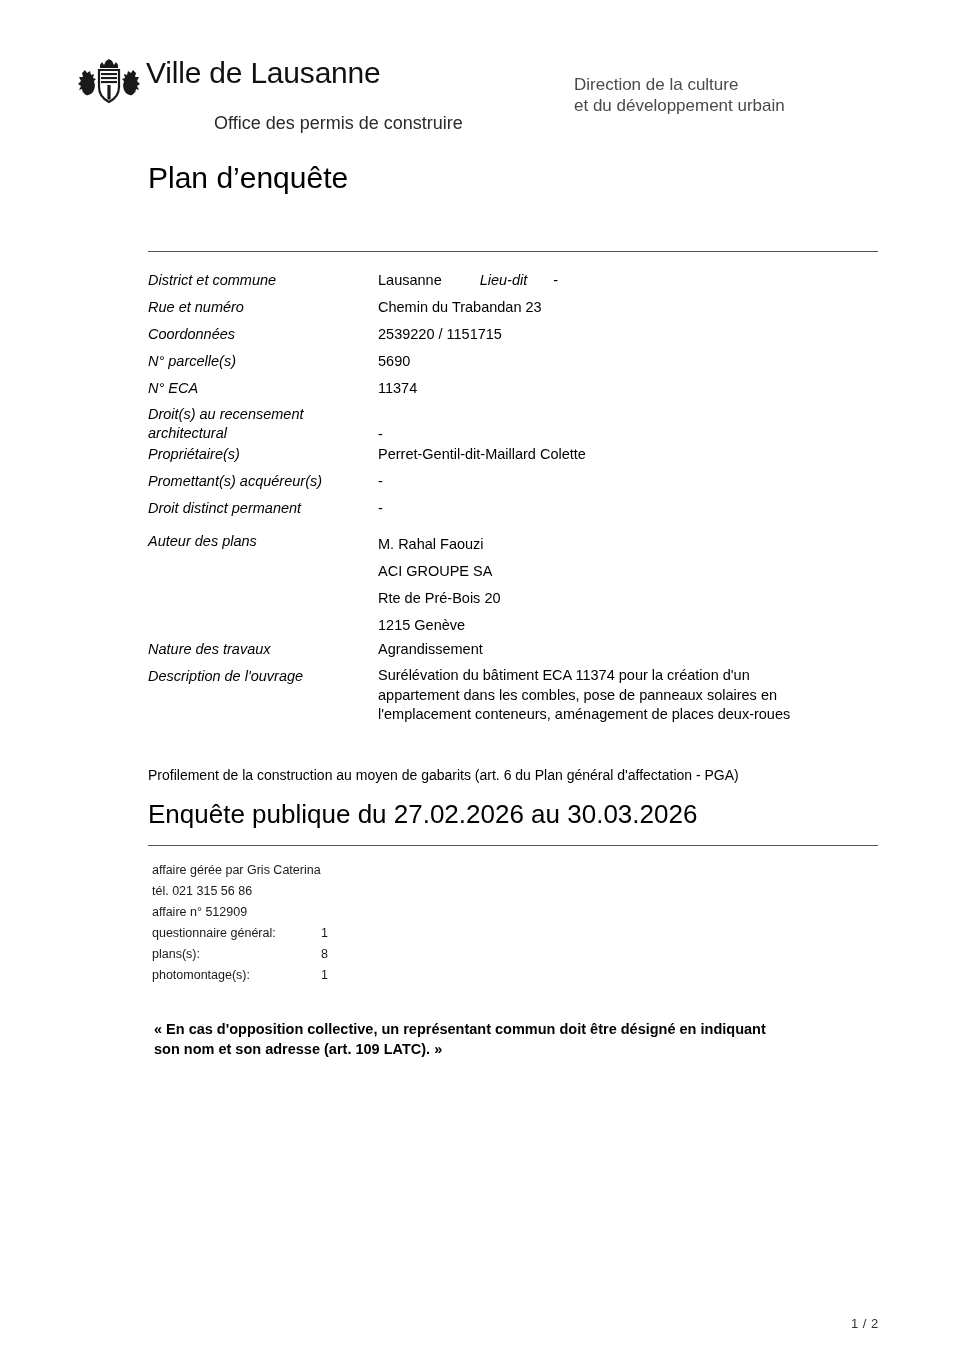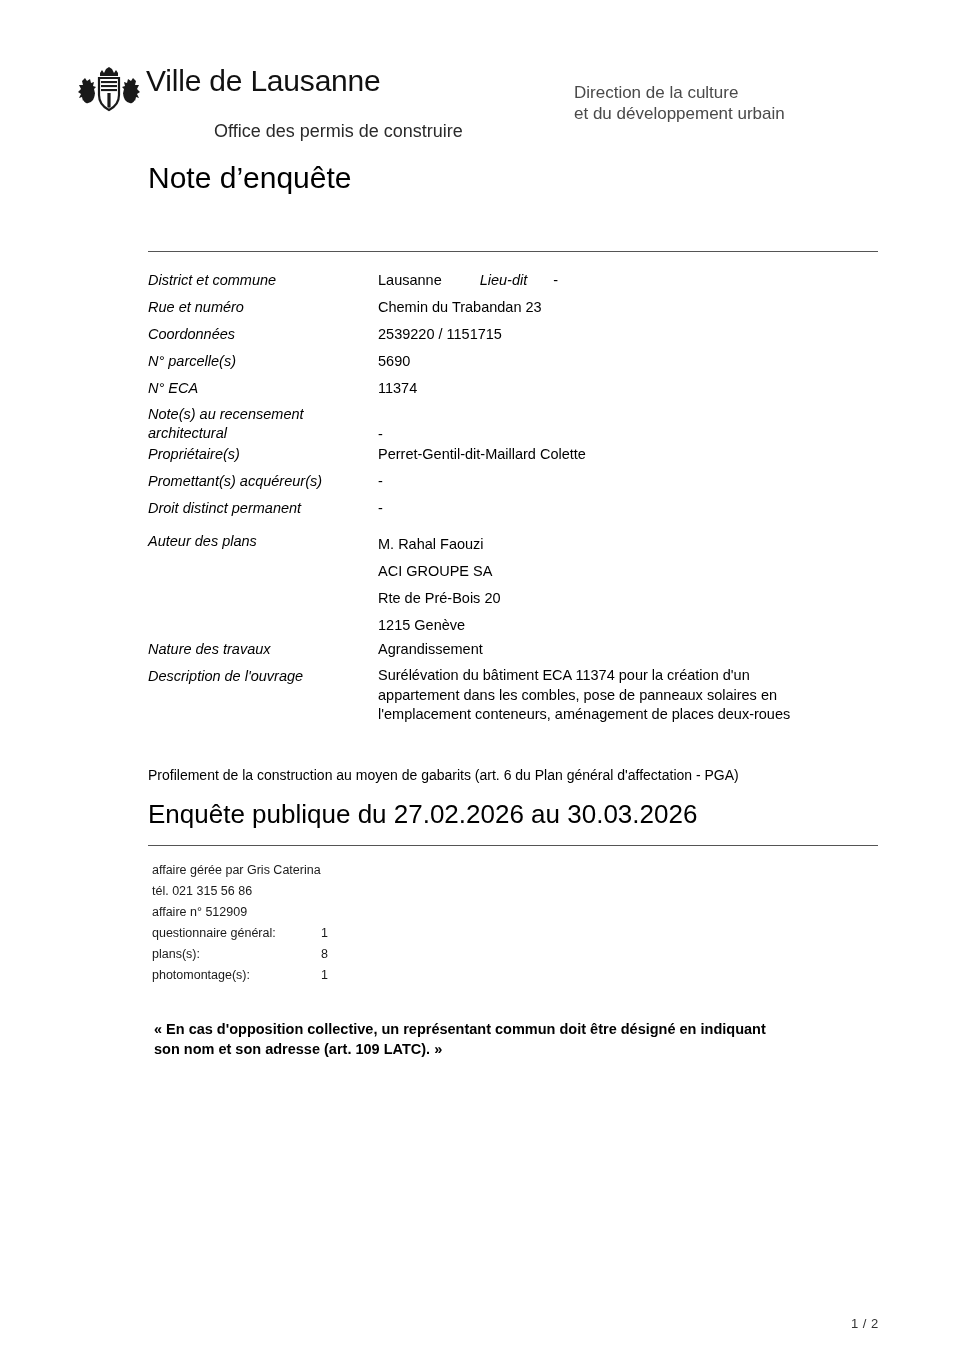--- a/index.html
+++ b/index.html
@@ -22,21 +22,20 @@
     inset: 0;
     background: #ffffff;
   }
 
   
   .header {
     position: absolute;
     left: 0; top: 0;
     width: 970px;
     height: 135px;
-    margin-top: 8px;
   }
   .logo-block {
     position: absolute;
     left: 78px;
     top: 57px;
     display: flex;
     align-items: flex-start;
   }
   .crest {
     width: 62px;
@@ -253,21 +252,21 @@
       </div>
     </div>
     <div class="brand-sub" style="position:absolute; left:146px; top:103px;">Office des permis de construire</div>
 
     <div class="dept">
       <div>Direction de la culture</div>
       <div>et du développement urbain</div>
     </div>
   </div>
 
-  <div class="doc-title">Note d’enquête</div>
+  <div class="doc-title">Plan d’enquête</div>
 
   <div class="rule rule-top"></div>
 
   <div class="details">
 
     <div class="row">
       <div class="lbl">District et commune</div>
       <div class="val">
         <span>Lausanne</span><span class="lieu-label">Lieu-dit</span><span class="lieu-value">-</span>
       </div>
@@ -288,21 +287,21 @@
       <div class="val">5690</div>
     </div>
 
     <div class="row">
       <div class="lbl">N° ECA</div>
       <div class="val">11374</div>
     </div>
 
     <div class="row value-bottom" style="min-height:39px;">
       <div class="lbl two-line">
-        <div>Note(s) au recensement</div>
+        <div>Droit(s) au recensement</div>
         <div>architectural</div>
       </div>
       <div class="val">-</div>
     </div>
 
     <div class="row">
       <div class="lbl">Propriétaire(s)</div>
       <div class="val">Perret-Gentil-dit-Maillard Colette</div>
     </div>
 

